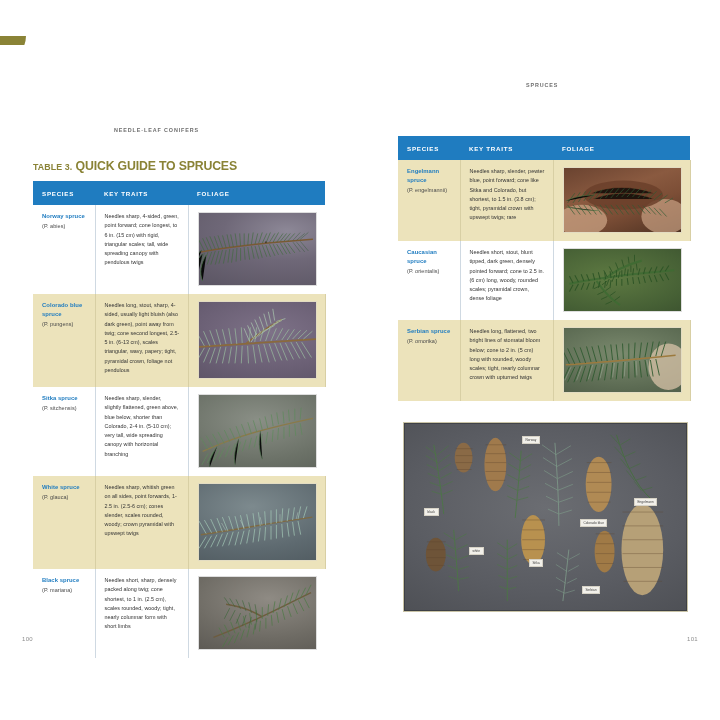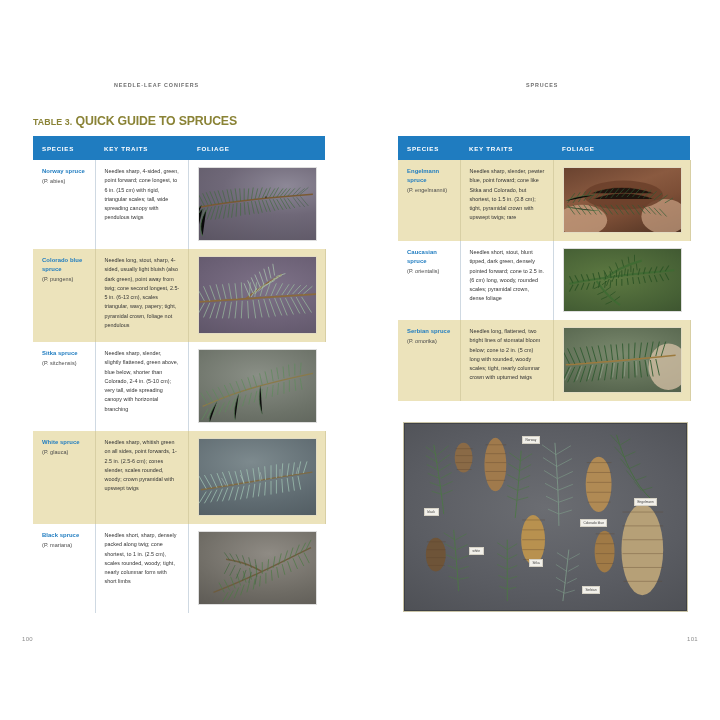--- a/index.html
+++ b/index.html
@@ -26,21 +26,21 @@
     background: #8a8336; border-radius: 0 0 26px 0; }
   .corner.tr { right: 0; top: 36px; width: 40px; height: 34px;
     background: #8a8336; border-radius: 0 0 0 40px; }
 
   
   .page {
     position: absolute;
     top: 0; bottom: 0;
     background: #ffffff;
   }
-  .page.left  { left: 0;   width: 360px; }
+  .page.left  { left: 0;   width: 360px; margin-top: 45px; }
   .page.right { left: 360px; width: 360px; }
 
   .running-head {
     position: absolute;
     top: 82px;
     font-size: 5.4px;
     letter-spacing: 0.9px;
     color: #6e6e6e;
     font-weight: 700;
     white-space: nowrap;

